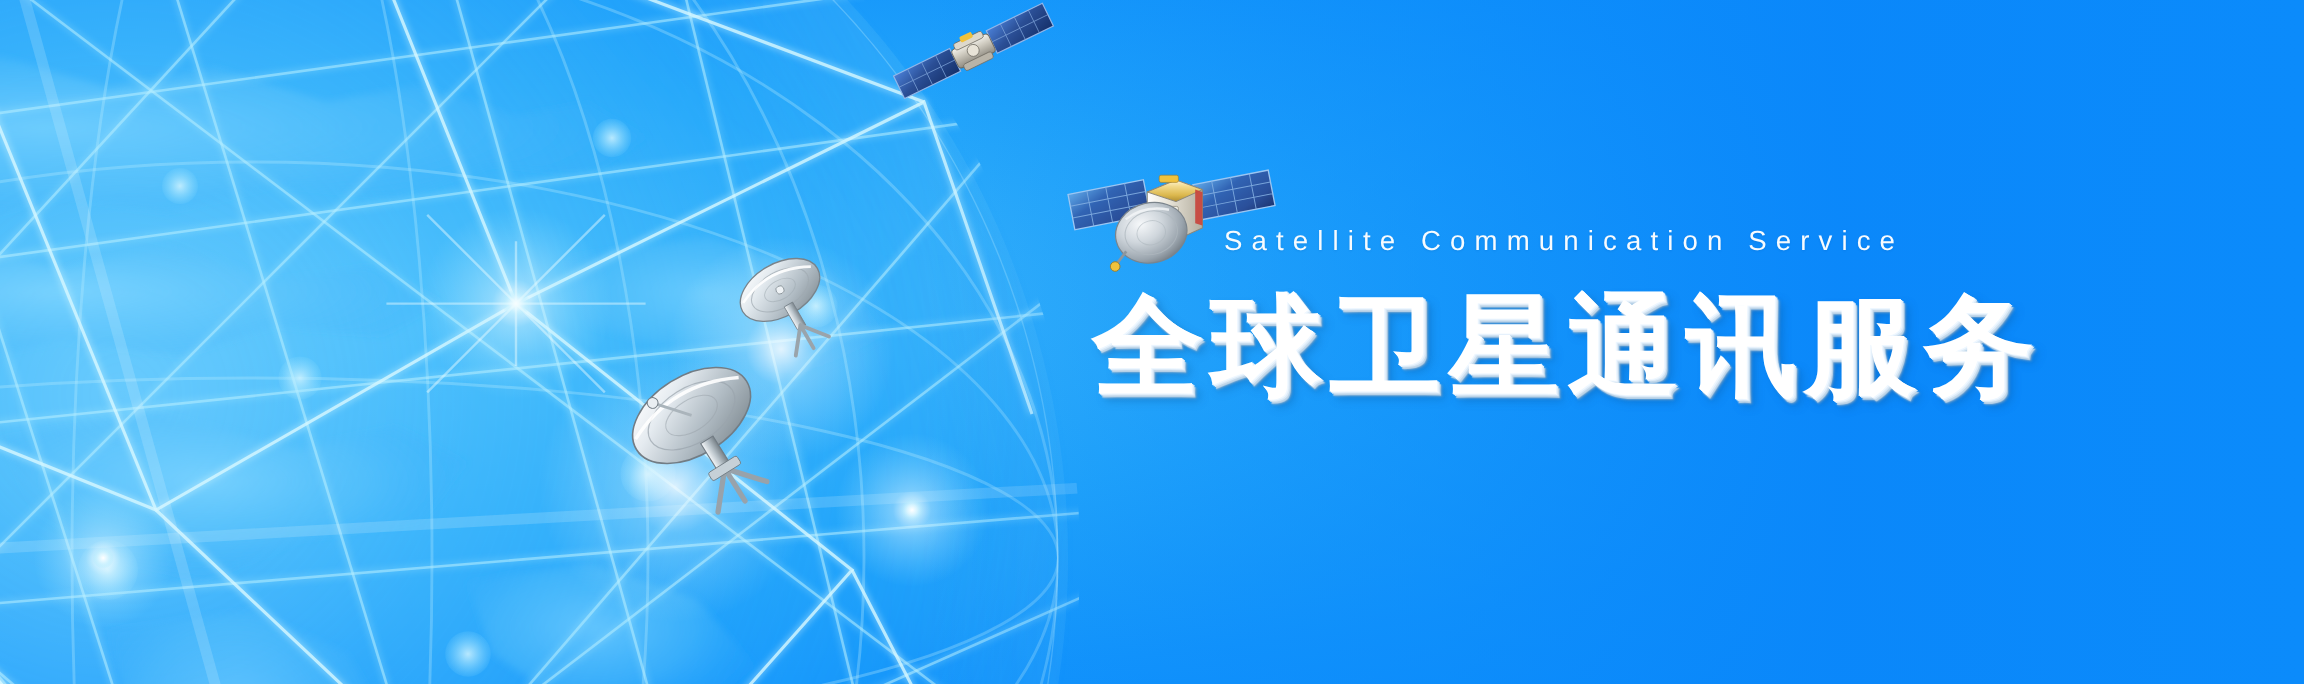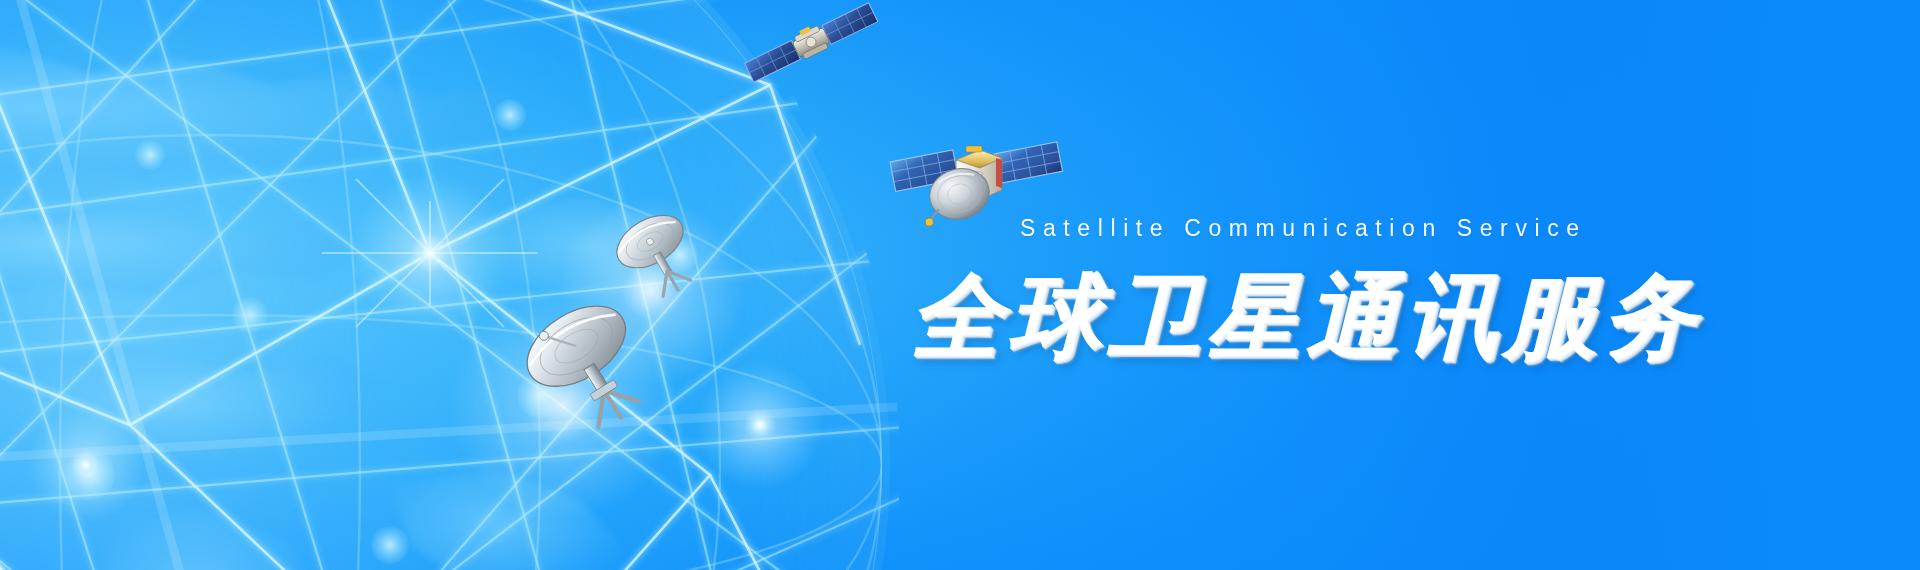--- a/index.html
+++ b/index.html
@@ -57,21 +57,21 @@
     inset: 0;
     width: 100%;
     height: 100%;
     overflow: visible;
   }
 
   
   .text-block {
     position: absolute;
     left: 1020px;
-    top: 213px;
+    top: 185px;
     width: 860px;
   }
   .sub-en {
     color: #ffffff;
     font-size: 23px;
     letter-spacing: 7.6px;
     font-weight: 400;
     white-space: nowrap;
     line-height: 30px;
     opacity: 0.97;
@@ -86,21 +86,20 @@
     letter-spacing: 7px;
     white-space: nowrap;
     color: #ffffff;
     font-family: "DejaVu Sans", "Liberation Sans", sans-serif;
     text-shadow:
       1px 1px 0 #eef7ff,
       2px 2px 0 #dceaf7,
       3px 3px 1px #c3d8ea,
       4px 4px 2px rgba(120,160,195,0.70),
       6px 6px 8px rgba(10,80,150,0.35);
-    font-style: italic;
   }
 
   
   .sat {
     position: absolute;
     transform-origin: 50% 50%;
   }
   .sat svg { display: block; overflow: visible; }
 
   .sat-small { left: 736px; top: -6px; width: 150px; height: 96px; }

